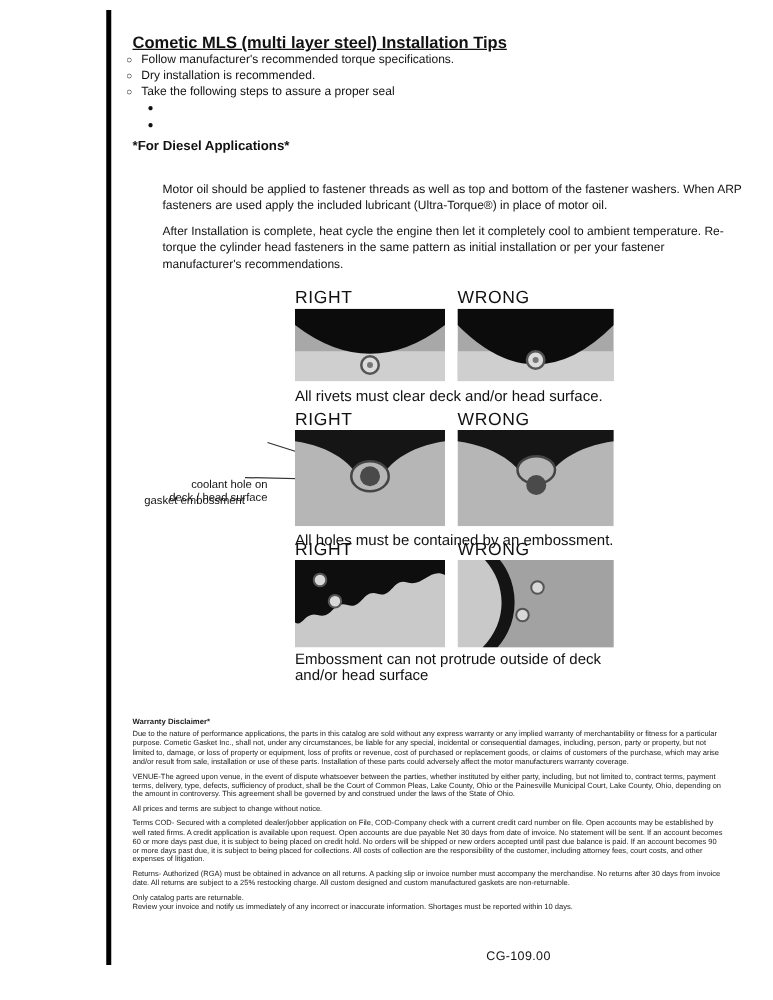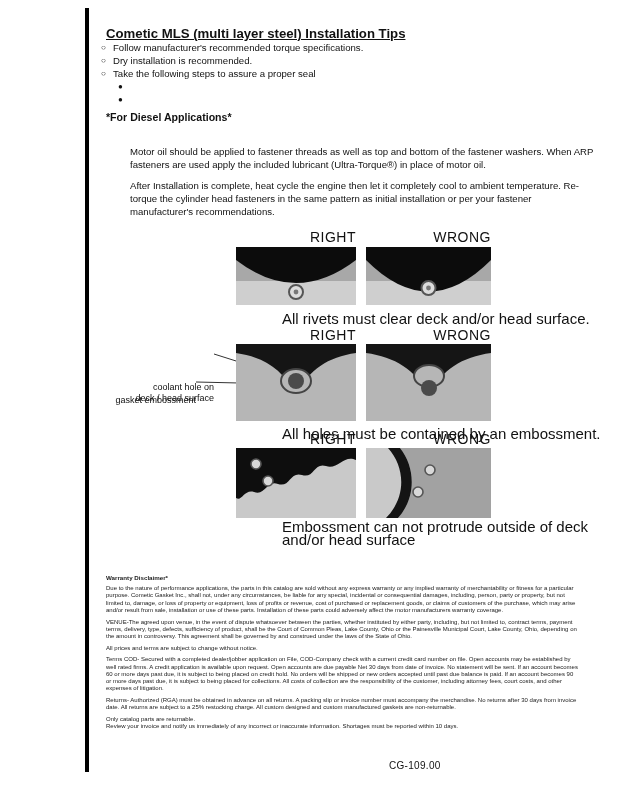--- a/index.html
+++ b/index.html
@@ -10,35 +10,35 @@
   .tips{position:absolute;left:101px;top:41px;width:482px;font-size:9.6px;line-height:13px;}
   .tip-row{display:flex;}
   .tip-row .marker{width:12px;flex:0 0 12px;font-size:8px;}
   .tip-row.sub{margin-left:17px;}
   .tip-row.sub .marker{width:11px;flex:0 0 11px;font-size:8px;}
   .diesel-heading{position:absolute;left:106px;top:102px;font-size:10.6px;font-weight:bold;}
   .para{position:absolute;left:106px;width:466px;font-size:9.6px;line-height:13.2px;margin-left:24px;}
   .para.p1{top:135px;}
   .para.p2{top:169px;}
   .note{position:absolute;left:106px;top:211px;width:478px;font-size:9.6px;}
-  .dg-label{position:absolute;font-size:14px;text-align:right;letter-spacing:0.5px;}
+  .dg-label{position:absolute;font-size:14px;text-align:left;letter-spacing:0.5px;}
   .l-r1r{left:236px;top:229px;width:120px;}
   .l-r1w{left:366px;top:229px;width:125px;}
   .l-r2r{left:236px;top:327px;width:120px;}
   .l-r2w{left:366px;top:327px;width:125px;}
   .l-r3r{left:236px;top:431px;width:120px;}
   .l-r3w{left:366px;top:431px;width:125px;}
   .img{position:absolute;display:block;}
   .i-r1r{left:236px;top:247px;}
   .i-r1w{left:366px;top:247px;}
   .i-r2r{left:236px;top:344px;}
   .i-r2w{left:366px;top:344px;}
   .i-r3r{left:236px;top:448px;}
   .i-r3w{left:366px;top:448px;}
-  .cap{position:absolute;font-size:15px;margin-left:46px;}
+  .cap{position:absolute;font-size:12px;}
   .cap1{left:236px;top:310px;width:330px;}
   .cap2{left:236px;top:425px;width:330px;}
   .cap3{left:236px;top:521px;width:330px;line-height:12.5px;}
   .ann{position:absolute;font-size:9px;line-height:10.5px;text-align:right;}
   .ann-coolant{left:122px;top:342px;width:92px;margin-top:40px;}
   .ann-emboss{left:104px;top:395px;width:92px;}
   .leads{position:absolute;left:196px;top:346px;pointer-events:none;}
   .disclaimer{position:absolute;left:106px;top:574px;width:472px;font-size:6px;line-height:7.2px;color:#1a1a1a;}
   .disclaimer .d-head{font-weight:bold;margin:0 0 4px 0;font-size:6.2px;}
   .disclaimer p{margin:0 0 4.5px 0;}

